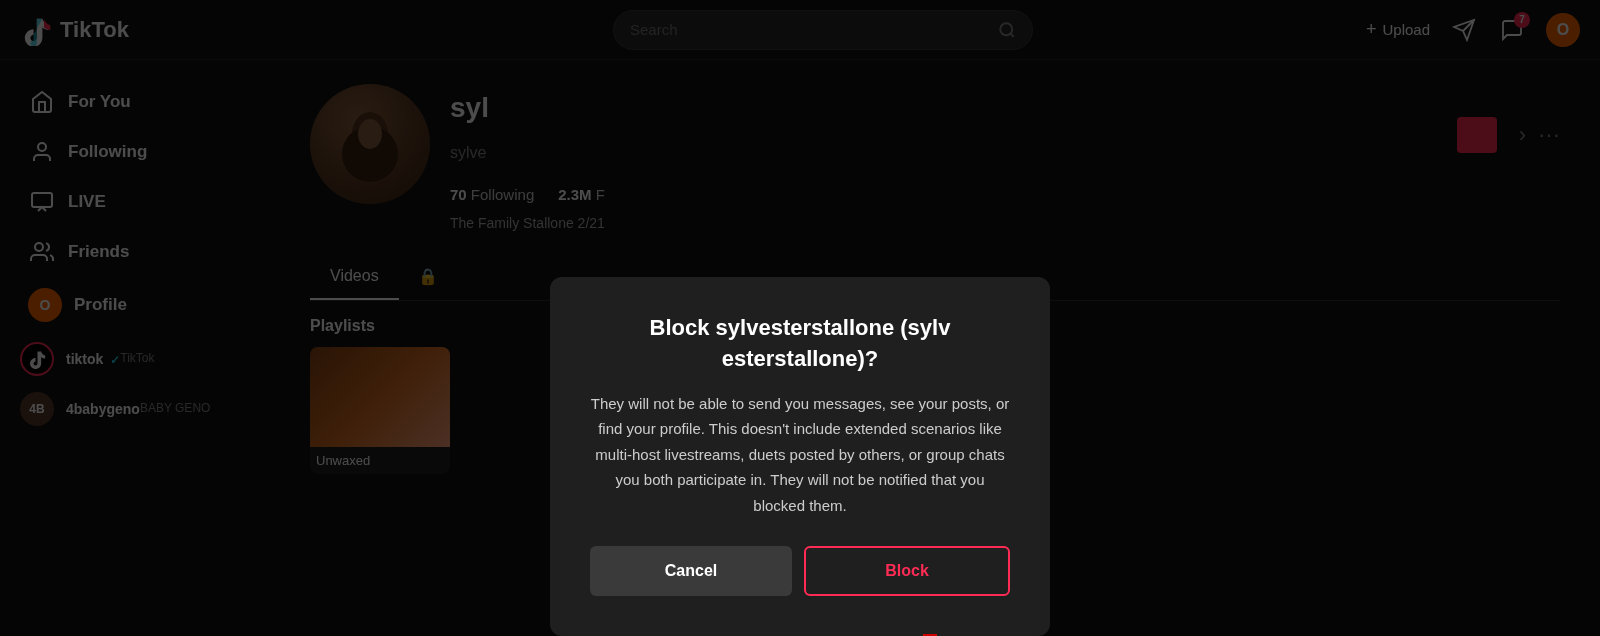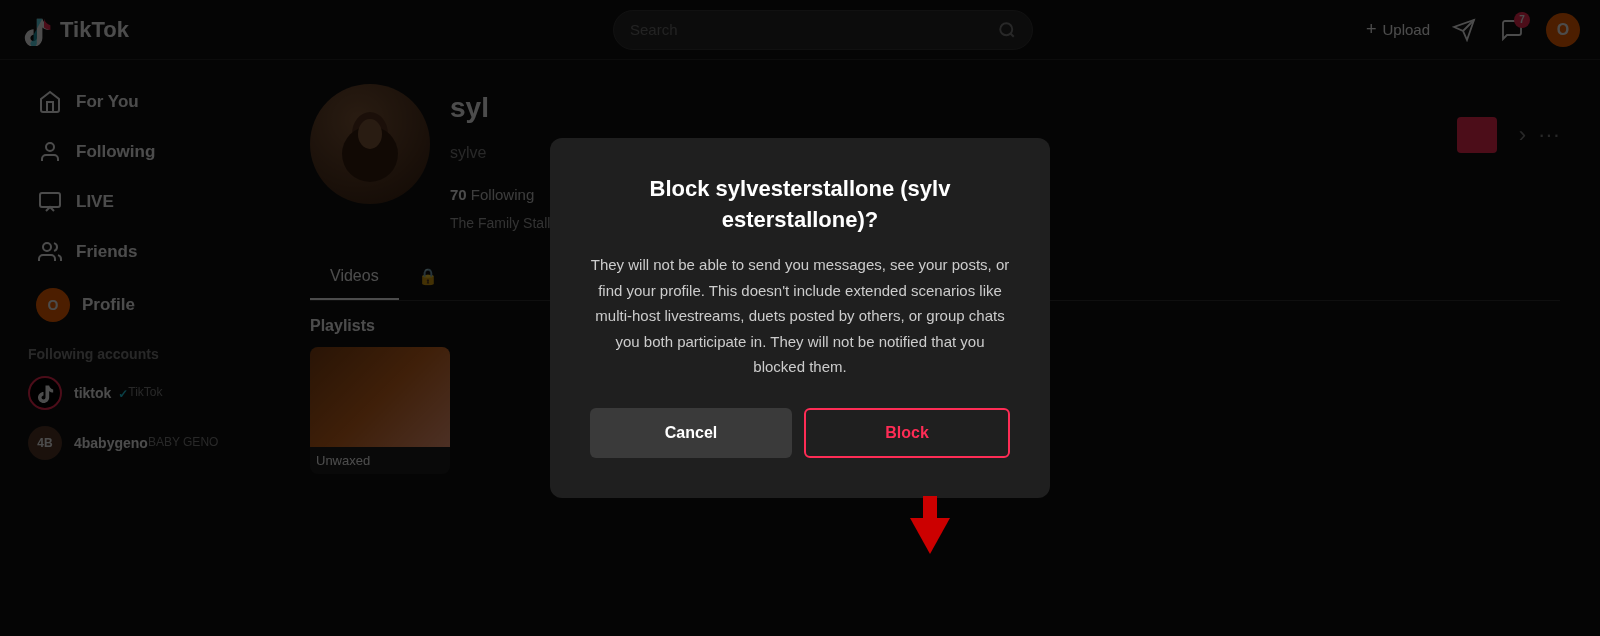--- a/index.html
+++ b/index.html
@@ -118,21 +118,21 @@
     }
 
     
     .sidebar {
       position: fixed;
       top: 60px;
       left: 0;
       width: 270px;
       height: calc(100% - 60px);
       background: #121212;
-      padding: 16px 8px;
+      padding: 16px 0;
       overflow-y: auto;
     }
     .nav-item {
       display: flex;
       align-items: center;
       gap: 12px;
       padding: 10px 20px;
       cursor: pointer;
       border-radius: 6px;
       margin: 2px 8px;
@@ -346,21 +346,21 @@
       padding: 6px;
     }
 
     
     .modal-overlay {
       position: fixed;
       top: 0; left: 0; right: 0; bottom: 0;
       background: rgba(0,0,0,0.7);
       z-index: 100;
       display: flex;
-      align-items: center;
+      align-items: flex-end;
       justify-content: center;
     }
     .modal {
       background: #1f1f1f;
       border-radius: 12px;
       width: 500px;
       padding: 36px 40px 40px;
       text-align: center;
       position: relative;
     }
@@ -493,21 +493,20 @@
       </span>
       <span class="nav-label">Friends</span>
     </div>
 
     <div class="nav-item">
       <div class="profile-avatar-circle">O</div>
       <span class="nav-label">Profile</span>
     </div>
   </nav>
 
-  <div class="sidebar-section-title">Following accounts</div>
 
   <div class="following-account">
     <div class="acc-avatar tiktok-acc">
       <svg viewBox="0 0 24 24" fill="white">
         <path d="M17 3c.6 2.4 2.4 4.2 4.8 4.8v3.6c-1.8 0-3.6-.6-4.8-1.8v7.8c0 3.6-3 6.6-6.6 6.6S3.6 21 3.6 17.4s3-6.6 6.6-6.6v4.2c-1.2 0-2.4 1.2-2.4 2.4s1.2 2.4 2.4 2.4 2.4-1.2 2.4-2.4V3H17z"></path>
       </svg>
     </div>
     <div class="acc-info">
       <span class="acc-name">
         <span>tiktok</span>

